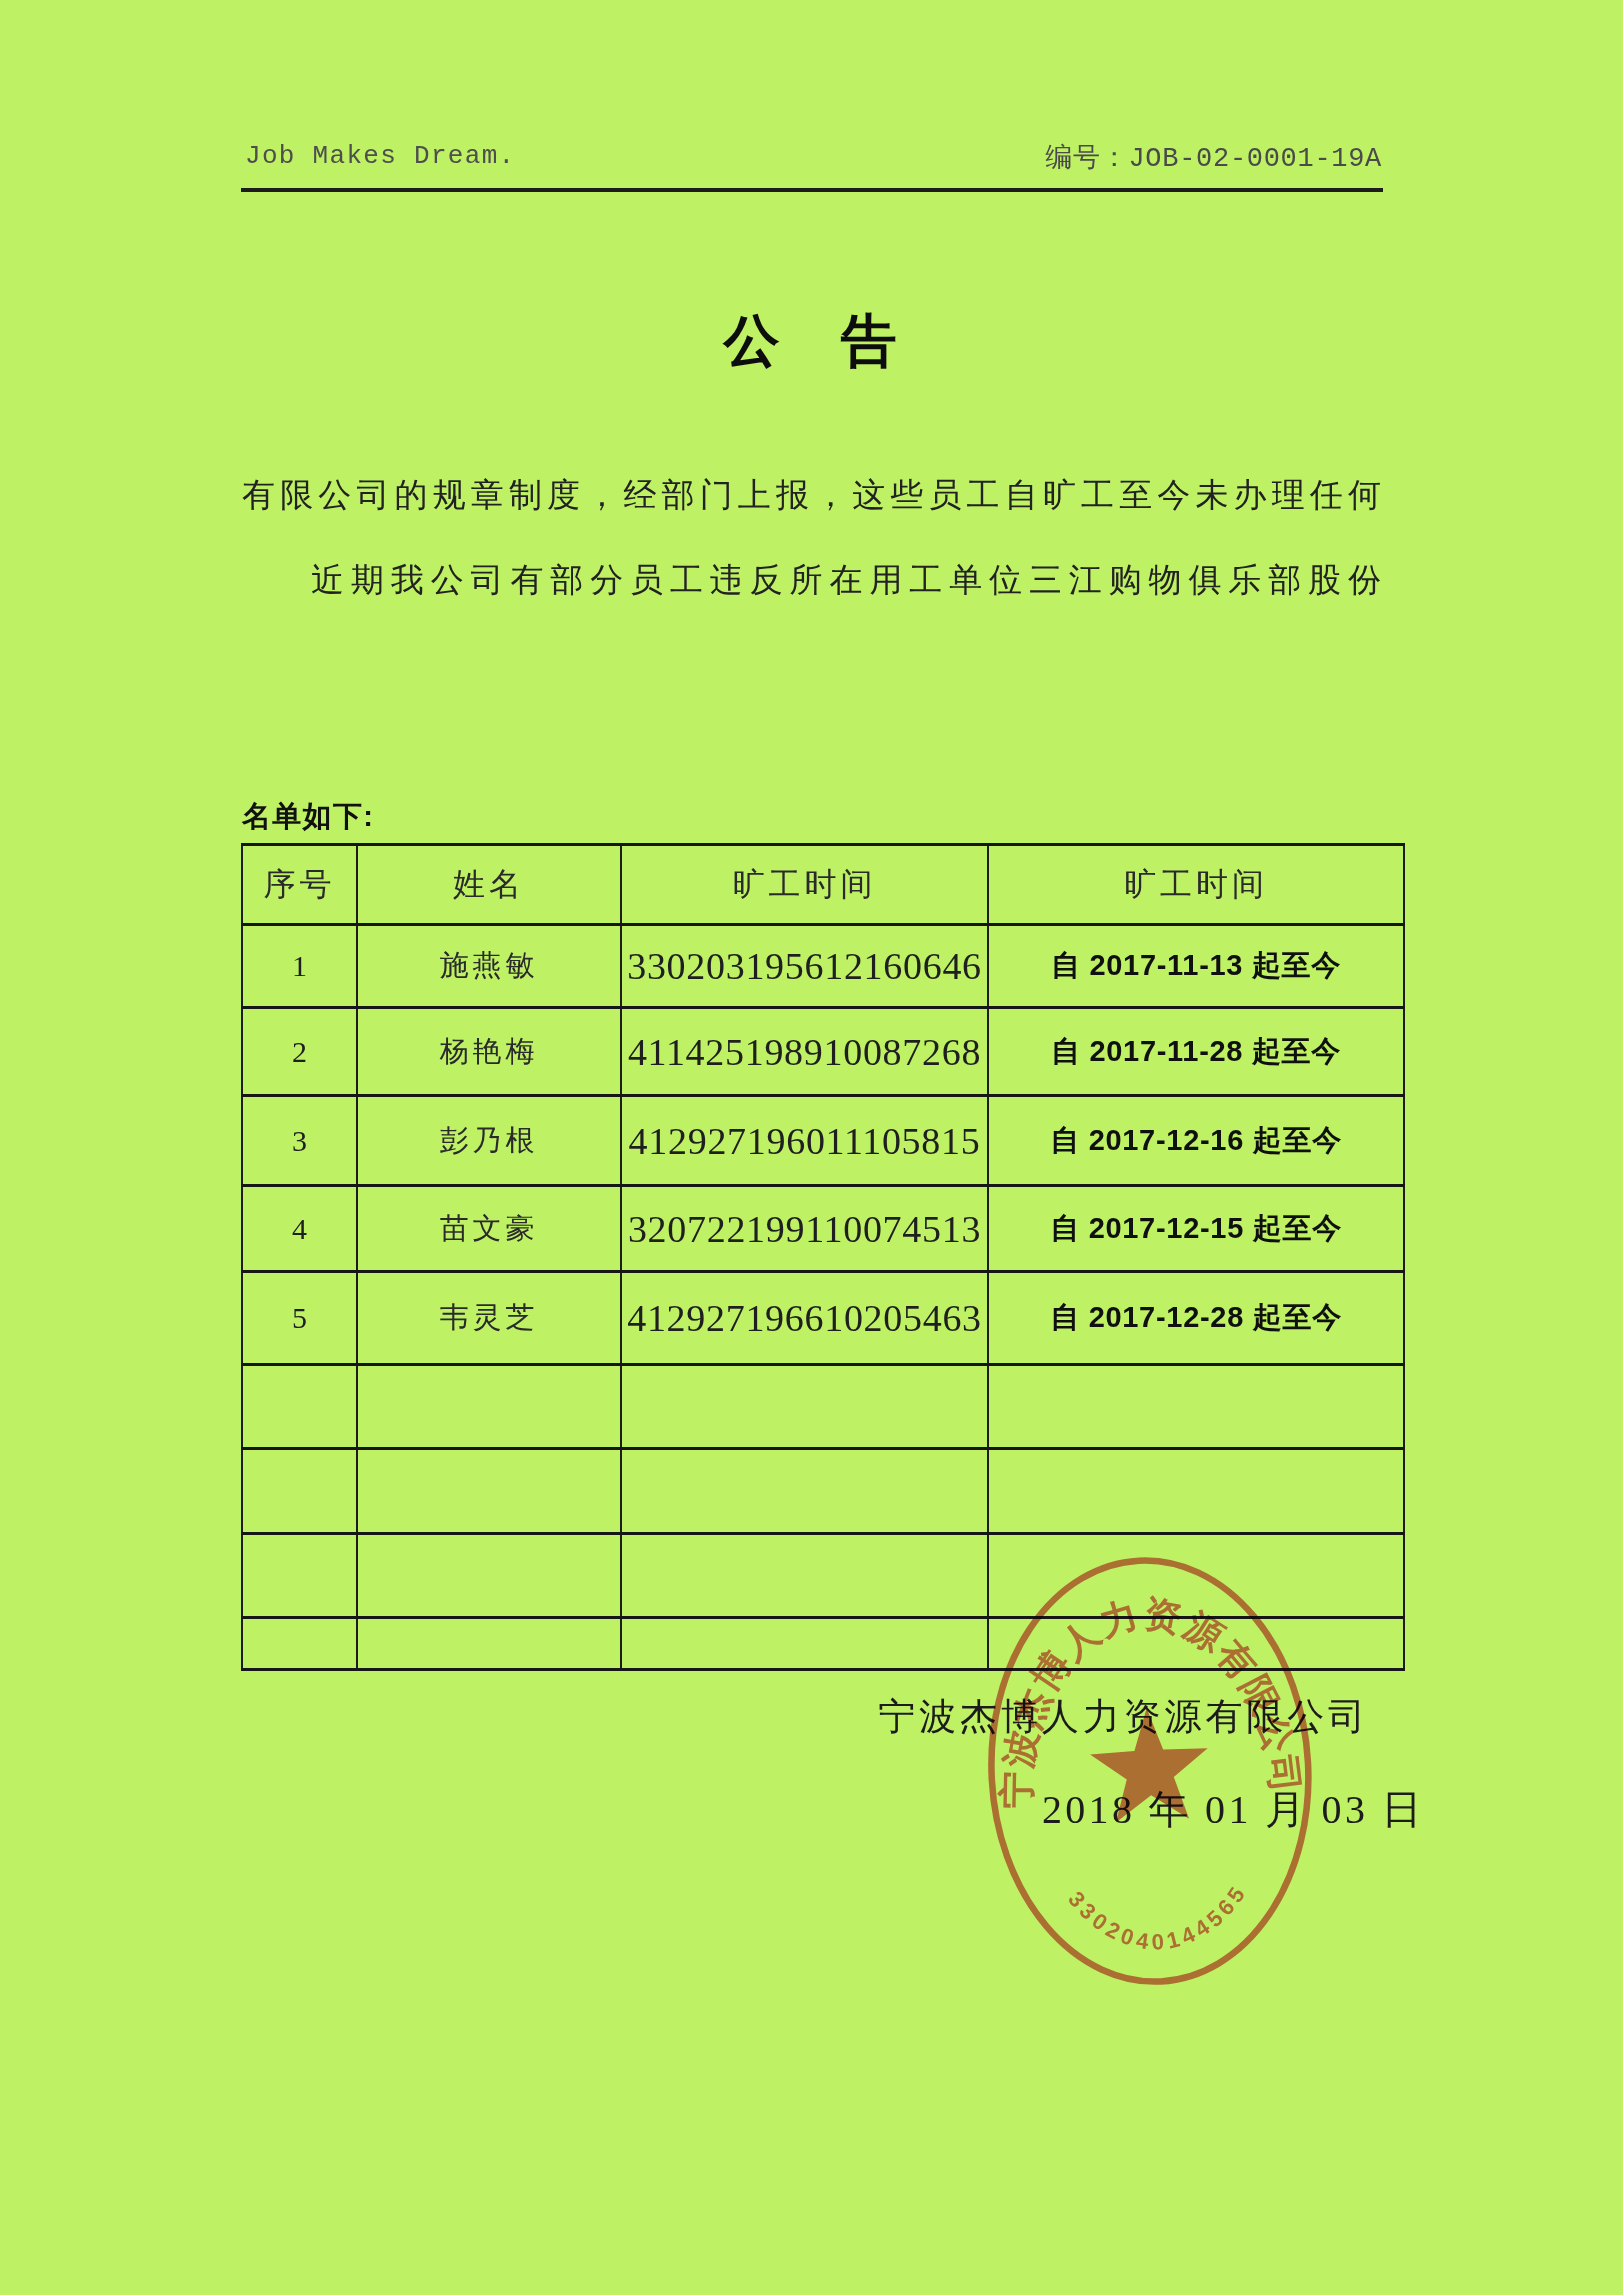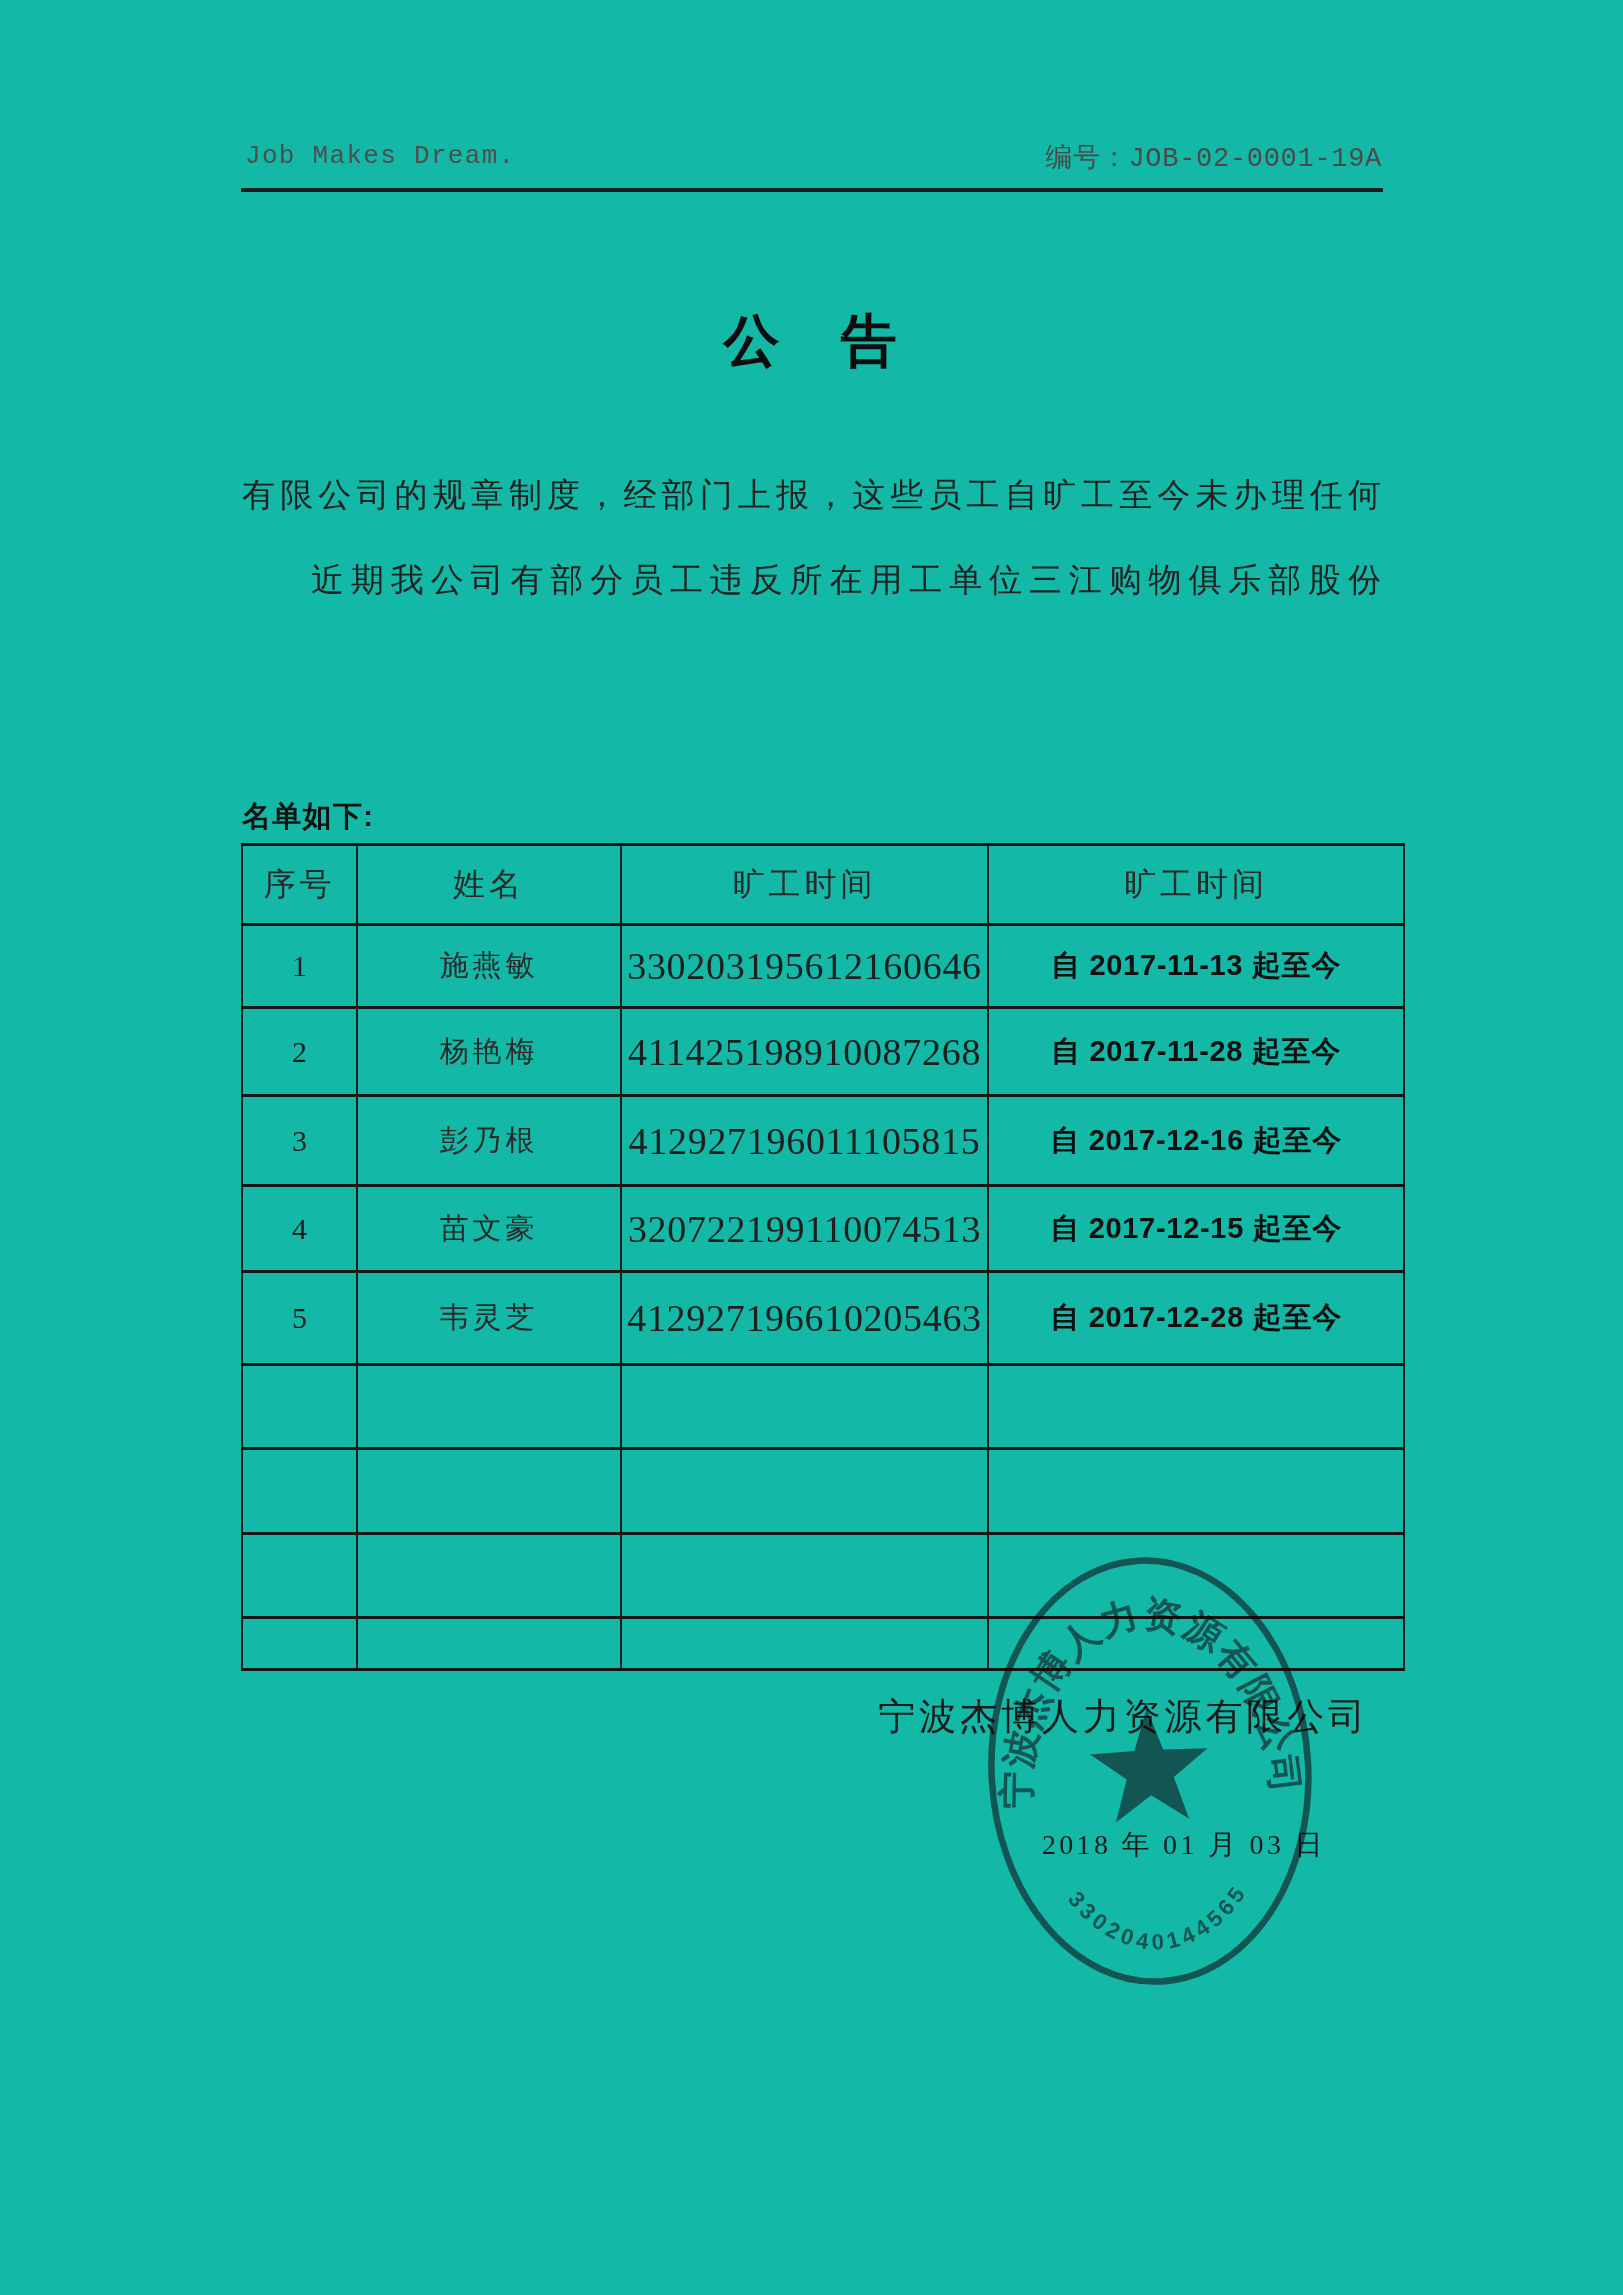--- a/index.html
+++ b/index.html
@@ -1,19 +1,19 @@
 <!DOCTYPE html>
 <html style="font-size:10.5px"><head>
 <meta charset="utf-8">
 <style>
   html,body{margin:0;padding:0;background:#9a9a9a;}
   .page{
     position:relative;
     width:1623px;height:2295px;
-    background:#14b8a6;
+    background:#bef264;
     overflow:hidden;
     font-family:"Liberation Serif","DejaVu Serif",serif;
     color:#262626;
   }
   
   .slogan{
     position:absolute;left:245px;top:141px;
     font-family:"Liberation Mono","DejaVu Sans Mono",monospace;
     font-size:26px;color:#4e4e4e;letter-spacing:1.3px;white-space:nowrap;
   }
@@ -79,21 +79,21 @@
     font-family:"Liberation Sans","DejaVu Sans",sans-serif;
     font-weight:700;font-size:29px;color:#101010;padding-top:22px;letter-spacing:0.7px;border-radius:16px;
   }
   
   .footer-company{
     position:absolute;right:254px;top:1692px;
     font-size:37px;color:#1c1c1c;letter-spacing:3.9px;white-space:nowrap;
   }
   .footer-date{
     position:absolute;left:1042px;top:1782px;
-    font-size:28px;color:#1c1c1c;letter-spacing:3.3px;white-space:nowrap;margin-top:44px;
+    font-size:40px;color:#1c1c1c;letter-spacing:3.3px;white-space:nowrap;
   }
   
   .seal{
     position:absolute;left:977px;top:1546px;width:346px;height:454px;
     opacity:.82;mix-blend-mode:multiply;
     transform:rotate(-3deg);
     pointer-events:none;
   }
   .seal text{
     font-family:"Liberation Sans","DejaVu Sans",sans-serif;

